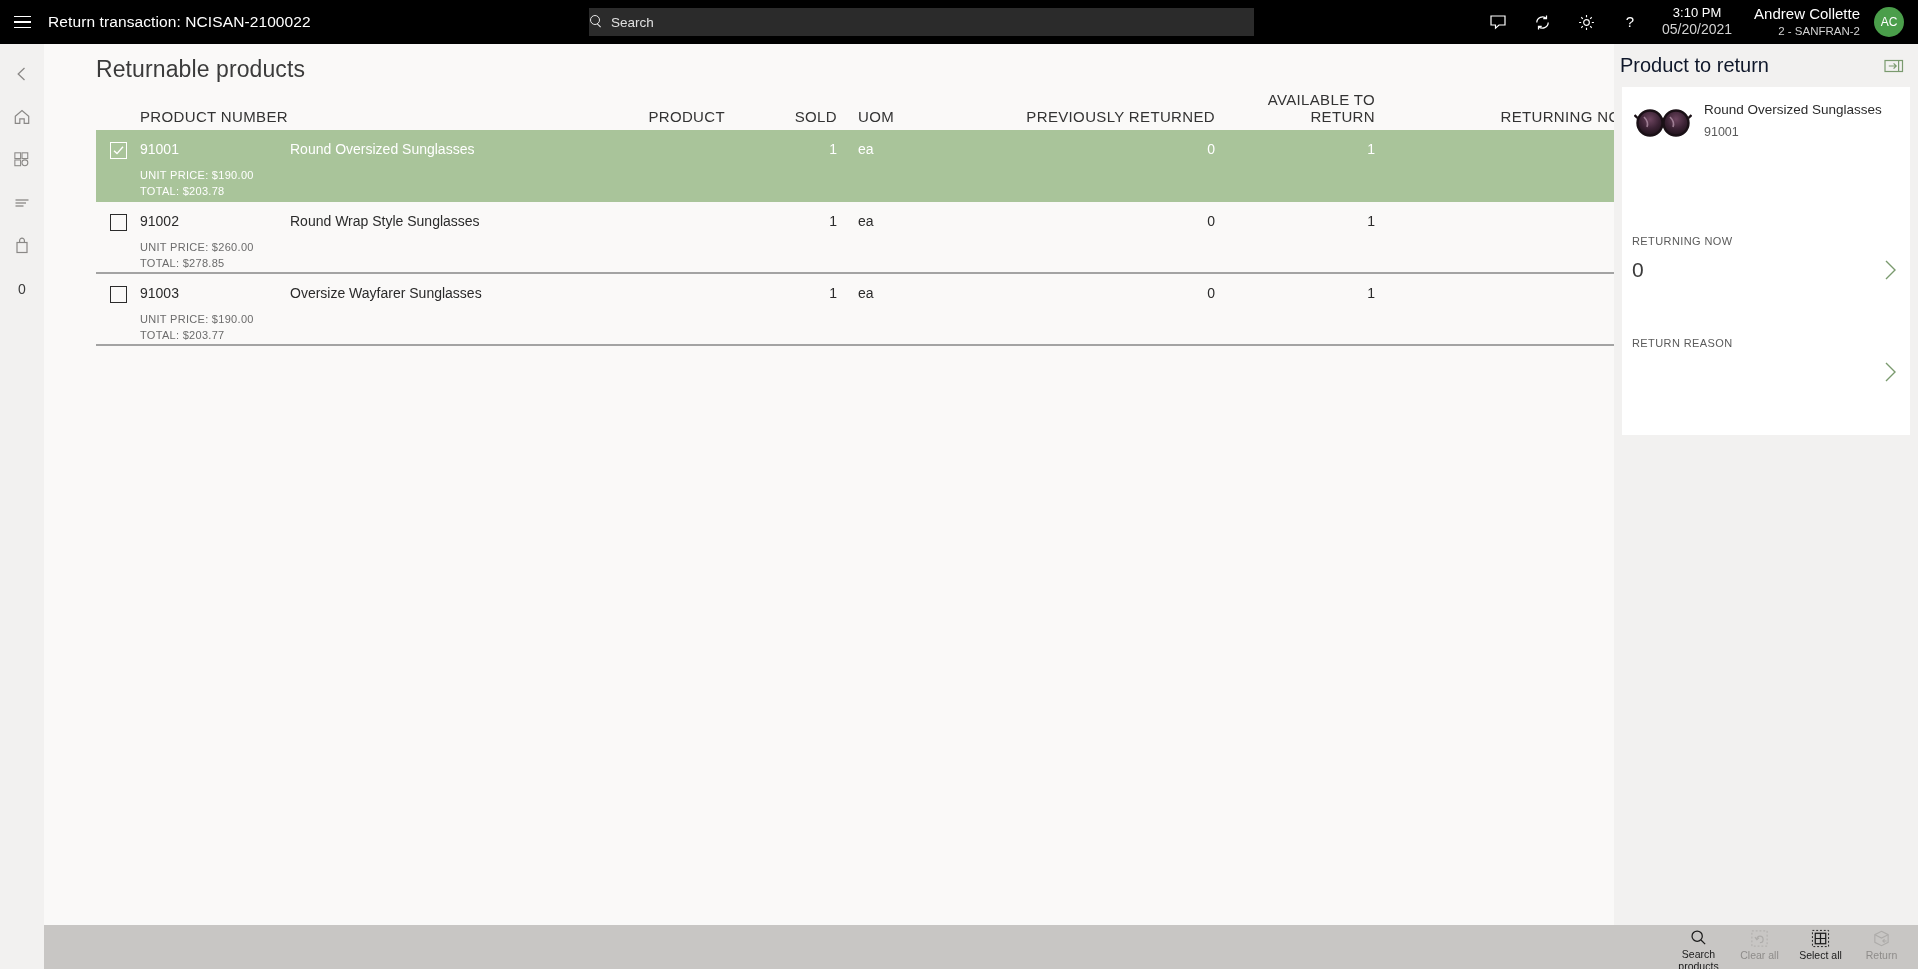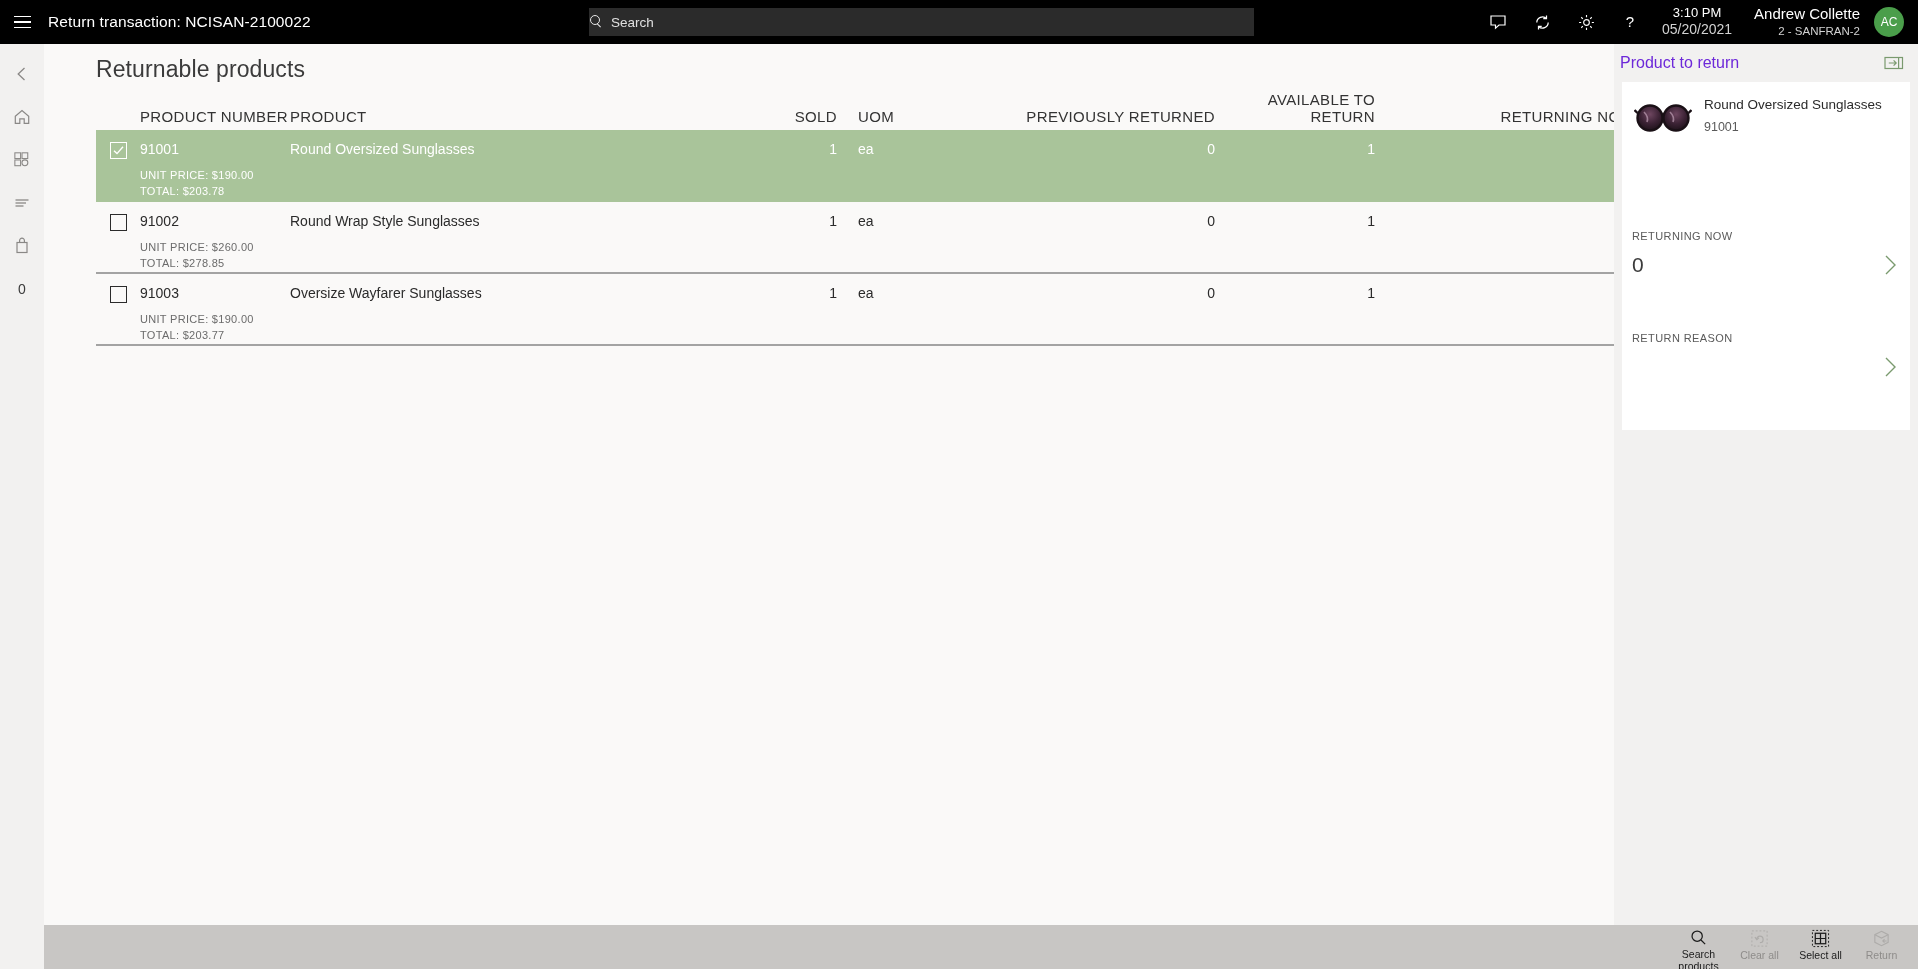--- a/index.html
+++ b/index.html
@@ -171,38 +171,38 @@
   .grid-row.selected .cell-main { color: #ffffff; }
   .sub-lines {
     margin-top: 11px;
     font-size: 11px; color: #6b6b6b;
     letter-spacing: .3px; line-height: 1.45;
   }
   .grid-row.selected .sub-lines { color: #ffffff; }
 
   .h-check { width: 44px; flex: 0 0 44px; }
   .h-num { width: 150px; flex: 0 0 150px; }
-  .h-prod { flex: 1 1 auto; }
+  .h-prod { flex: 1 1 auto; text-align: right; }
   .h-sold { width: 120px; flex: 0 0 120px; text-align: right; padding-right: 8px; }
   .h-uom { width: 120px; flex: 0 0 120px; padding-left: 13px; }
   .h-prev { width: 250px; flex: 0 0 250px; text-align: right; }
   .h-avail { width: 160px; flex: 0 0 160px; text-align: right; }
   .h-now { width: 260px; flex: 0 0 260px; text-align: right; }
 
   
   .right-panel {
     position: absolute; top: 44px; left: 1614px;
     width: 304px; height: 881px;
     background: #f2f1f0;
   }
   .rp-header {
     display: flex; align-items: center; justify-content: space-between;
     padding: 10px 14px 0 6px;
   }
-  .rp-title { font-size: 16px; color: #6d28d9; font-weight: 400; }
+  .rp-title { font-size: 20px; color: #0f172a; font-weight: 400; }
   .rp-expand { cursor: pointer; display: flex; align-items: center; }
 
   .rp-card {
     margin: 10px 8px 0 8px;
     background: #ffffff;
     height: 348px;
     position: relative;
   }
   .rp-product {
     display: flex; padding: 12px 10px 0 10px; gap: 10px;

